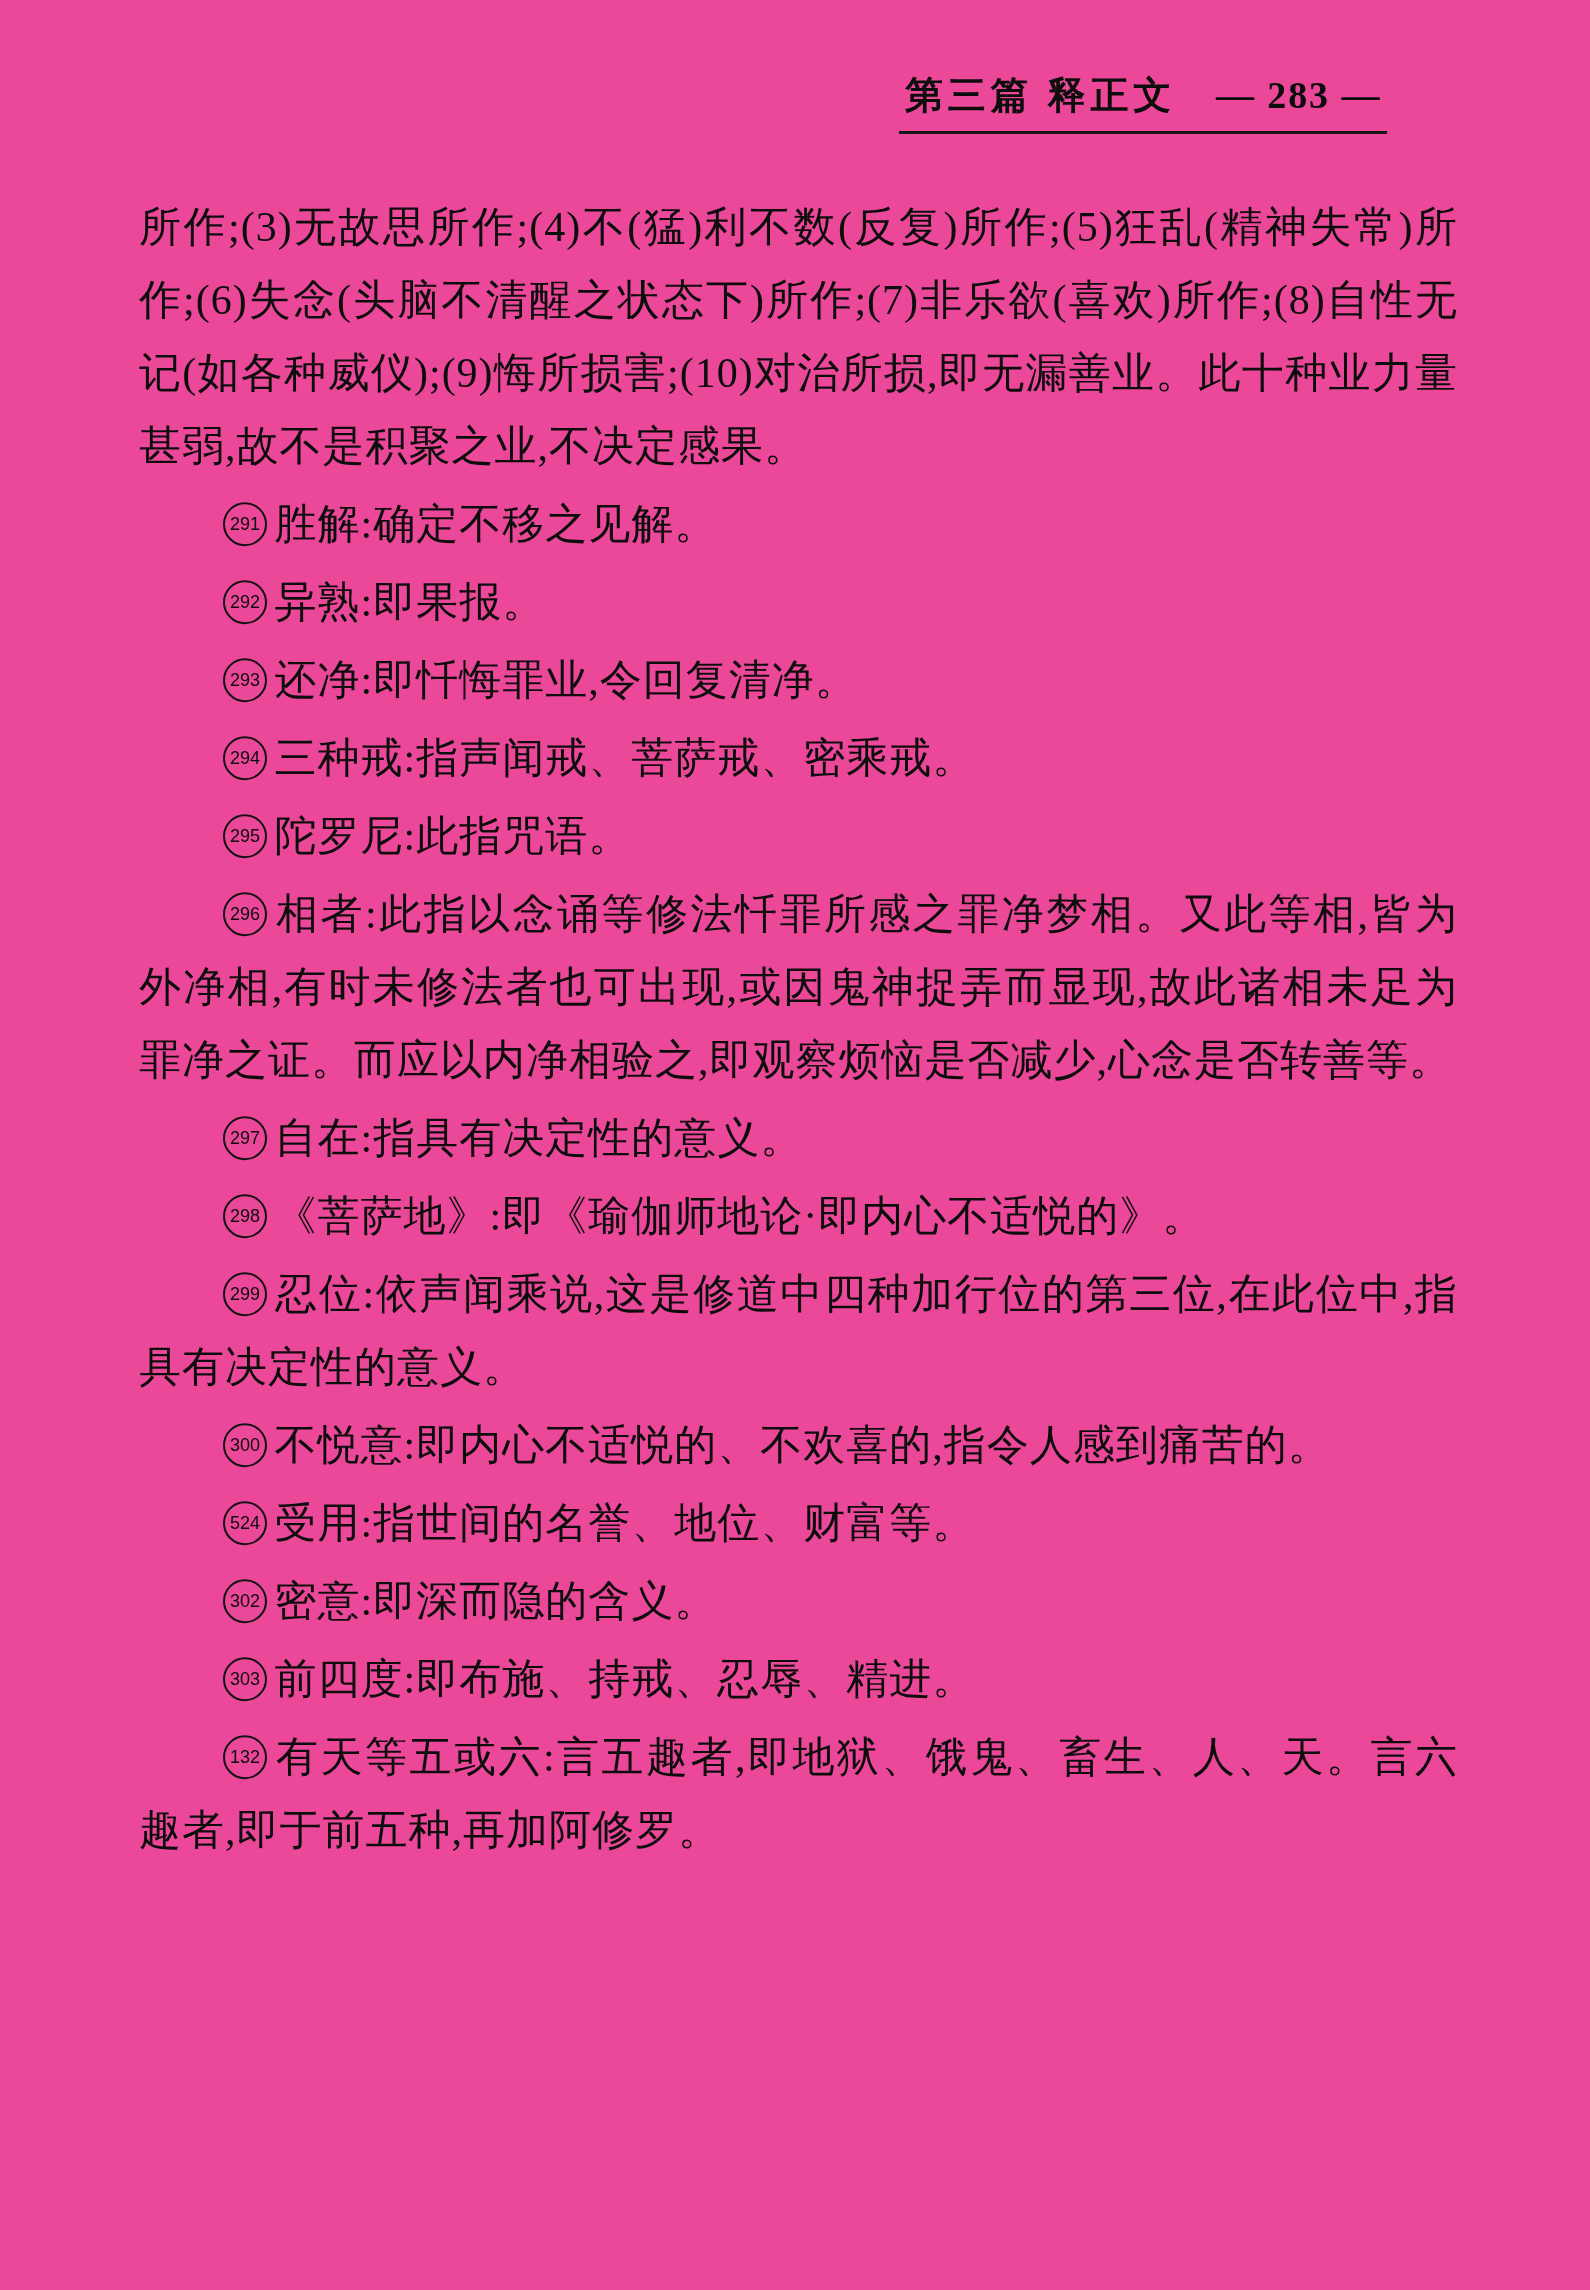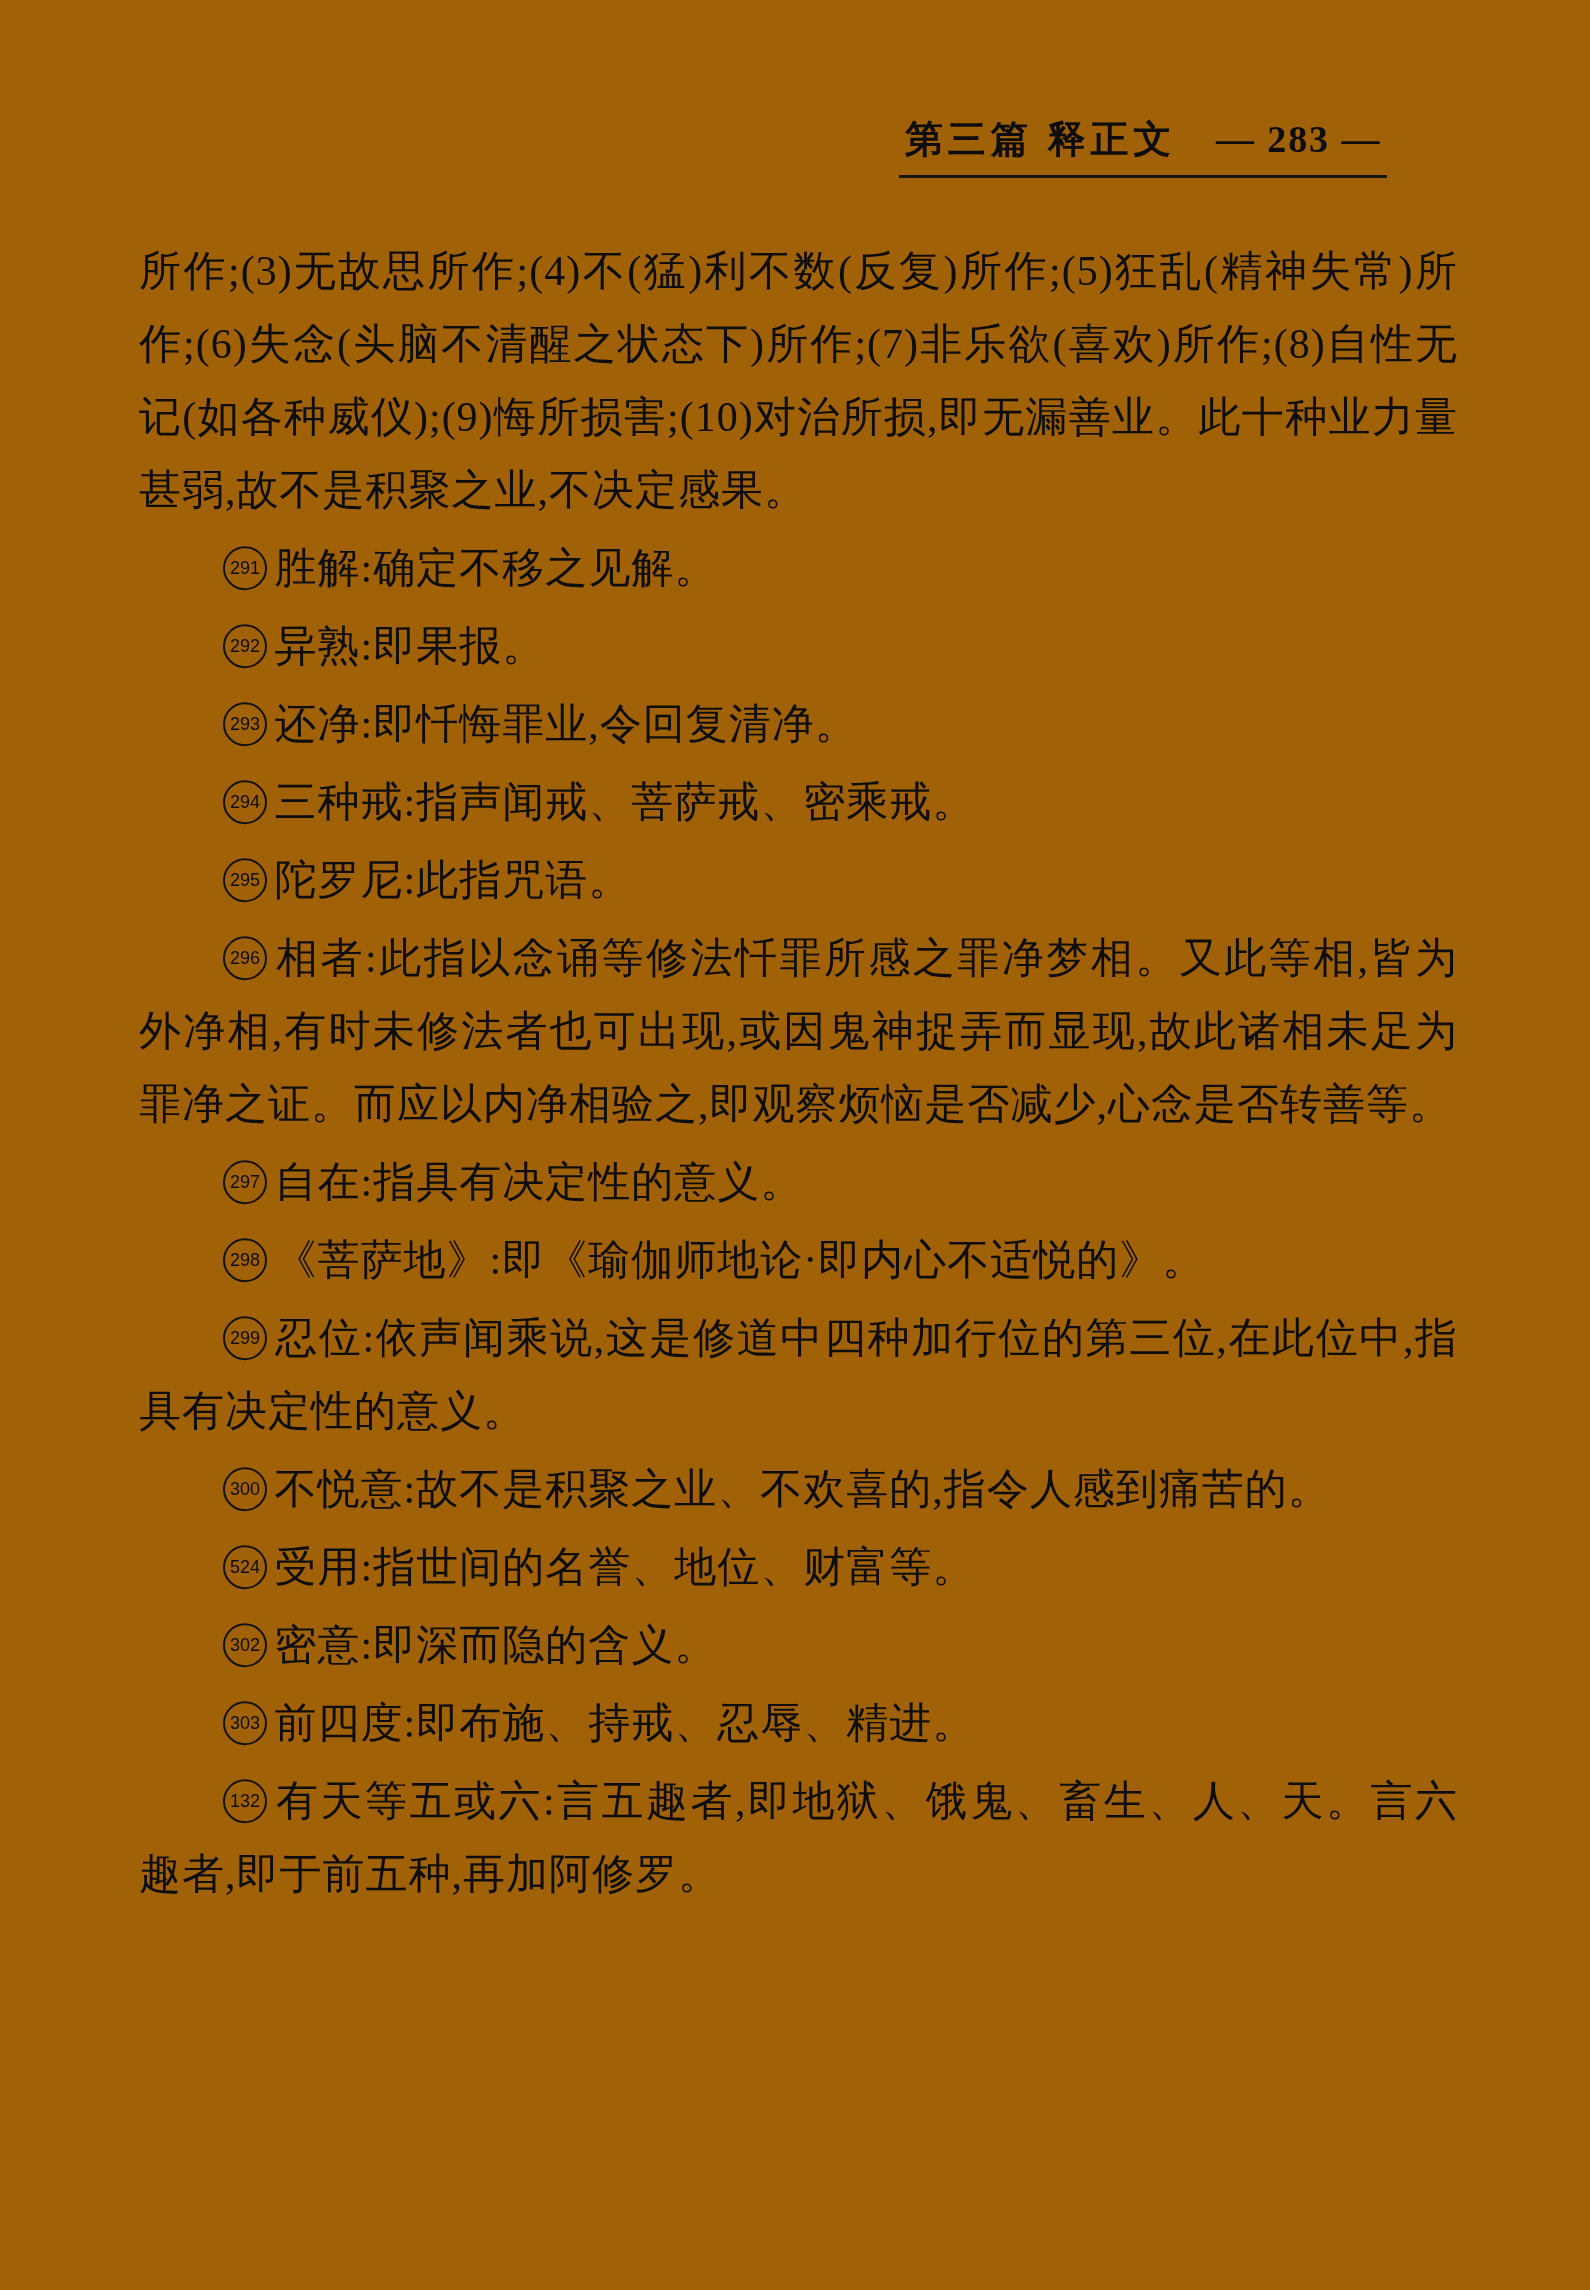--- a/index.html
+++ b/index.html
@@ -1,24 +1,24 @@
 <!DOCTYPE html>
 <html><head>
 <meta charset="utf-8">
 <style>
   * { box-sizing: border-box; }
   html, body { margin: 0; padding: 0; background: #ffffff; }
   .page {
     position: relative;
     width: 1591px;
     height: 2290px;
-    background: #a16207;
+    background: #ec4899;
     color: #0d0d0d;
     font-family: "Liberation Serif", "DejaVu Serif", serif;
-    padding: 114px 128px 0 134px;
+    padding: 70px 128px 0 134px;
     overflow: hidden;
   }
   .header-row {
     display: flex;
     justify-content: flex-end;
   }
   .header-box {
     display: inline-flex;
     align-items: baseline;
     gap: 40px;
@@ -110,21 +110,21 @@
 
   <p class="entry">
     <span class="circled">298</span><span>《菩萨地》:即《瑜伽师地论·即内心不适悦的》。</span>
   </p>
 
   <p class="entry">
     <span class="circled">299</span><span>忍位:依声闻乘说,这是修道中四种加行位的第三位,在此位中,指具有决定性的意义。</span>
   </p>
 
   <p class="entry">
-    <span class="circled">300</span><span>不悦意:故不是积聚之业、不欢喜的,指令人感到痛苦的。</span>
+    <span class="circled">300</span><span>不悦意:即内心不适悦的、不欢喜的,指令人感到痛苦的。</span>
   </p>
 
   <p class="entry">
     <span class="circled">524</span><span>受用:指世间的名誉、地位、财富等。</span>
   </p>
 
   <p class="entry">
     <span class="circled">302</span><span>密意:即深而隐的含义。</span>
   </p>
 

